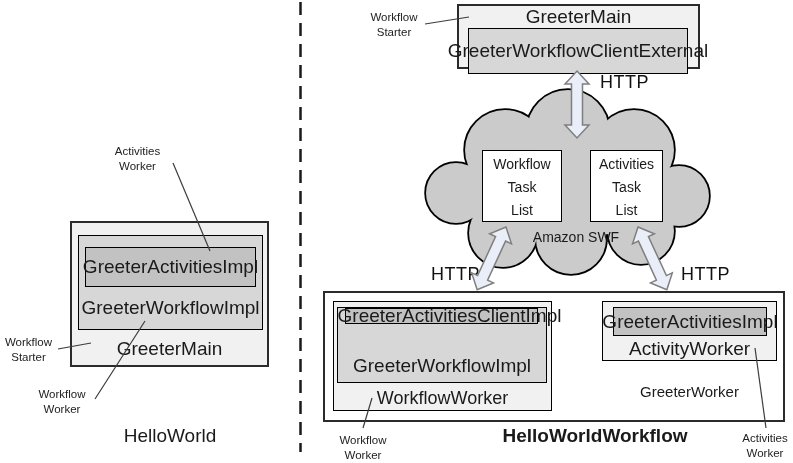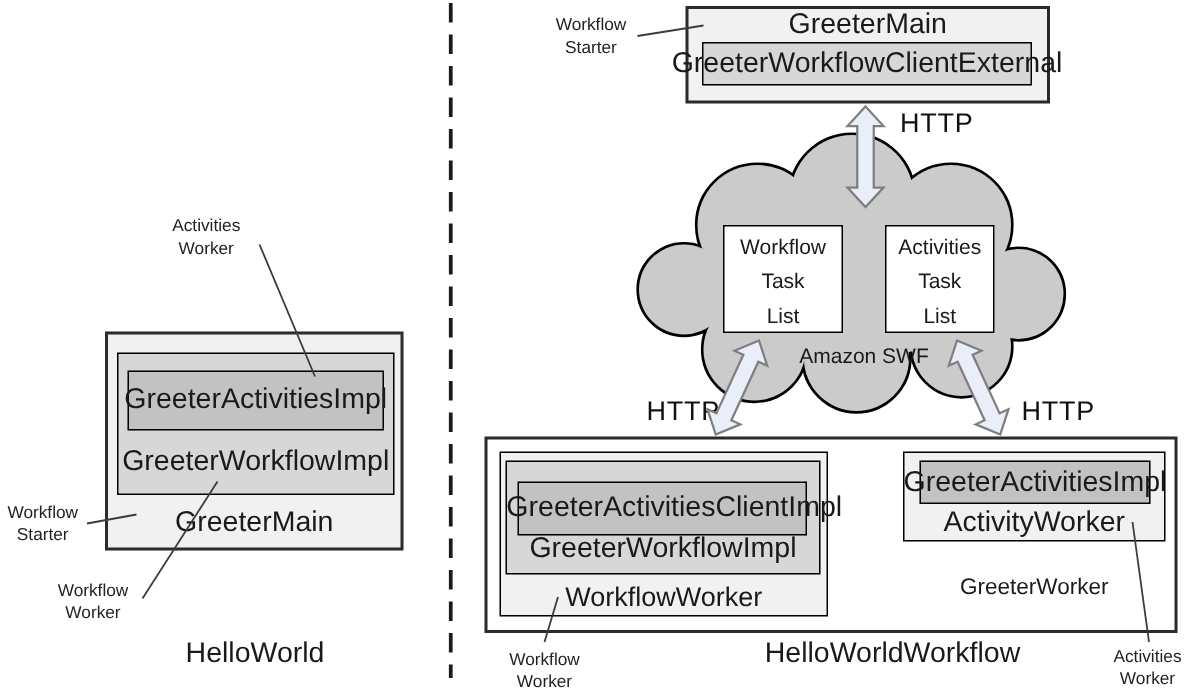--- a/index.html
+++ b/index.html
@@ -71,21 +71,21 @@
     <span>Starter</span>
   </div>
   <div class="abs ann" style="left:30px;top:387px;width:64px;">
     <span>Workflow</span>
     <span>Worker</span>
   </div>
   <div class="abs title" style="left:70px;top:425px;width:200px;">HelloWorld</div>
 
   <div class="abs outer-box" style="left:457px;top:4px;width:243px;height:65px;background:var(--box-light);"></div>
   <div class="abs box-label" style="left:457px;top:8px;width:243px;height:18px;">GreeterMain</div>
-  <div class="abs box box-label" style="left:468px;top:28px;width:220px;height:29px;background:var(--box-medium);">
+  <div class="abs box box-label" style="left:468px;top:28px;width:220px;height:46px;background:var(--box-medium);">
     <span>GreeterWorkflowClientExternal</span>
   </div>
   <div class="abs ann" style="left:363px;top:10px;width:62px;">
     <span>Workflow</span>
     <span>Starter</span>
   </div>
 
   <div class="abs box tasklines" style="left:482px;top:150px;width:80px;height:72px;background:#fff;">
     <span>Workflow</span>
     <span>Task</span>
@@ -99,42 +99,42 @@
   <div class="abs center-text" style="left:520px;top:229px;width:112px;font-size:14px;">Amazon SWF</div>
 
   <div class="abs http" style="left:600px;top:72px;">HTTP</div>
   <div class="abs http" style="left:431px;top:264px;">HTTP</div>
   <div class="abs http" style="left:681px;top:264px;">HTTP</div>
 
   <div class="abs outer-box" style="left:323px;top:291px;width:462px;height:131px;background:#fff;"></div>
 
   <div class="abs box" style="left:333px;top:301px;width:219px;height:110px;background:var(--box-light);"></div>
   <div class="abs box" style="left:337px;top:307px;width:210px;height:76px;background:var(--box-medium);"></div>
-  <div class="abs box box-label" style="left:345px;top:321px;width:193px;height:36px;background:var(--box-dark);padding-left:16px;">
+  <div class="abs box box-label" style="left:345px;top:308px;width:193px;height:16px;background:var(--box-dark);padding-left:16px;">
     <span>GreeterActivitiesClientImpl</span>
   </div>
   <div class="abs box-label" style="left:337px;top:356px;width:210px;height:20px;">GreeterWorkflowImpl</div>
   <div class="abs box-label" style="left:333px;top:388px;width:219px;height:20px;font-size:18px;">WorkflowWorker</div>
 
   <div class="abs box" style="left:602px;top:301px;width:175px;height:60px;background:var(--box-light);"></div>
   <div class="abs box box-label" style="left:613px;top:307px;width:154px;height:29px;background:var(--box-dark);">
     <span>GreeterActivitiesImpl</span>
   </div>
   <div class="abs box-label" style="left:602px;top:340px;width:175px;height:18px;">ActivityWorker</div>
   <div class="abs box-label" style="left:602px;top:381px;width:175px;height:20px;font-size:15px;">GreeterWorker</div>
 
   <div class="abs ann" style="left:330px;top:433px;width:66px;">
     <span>Workflow</span>
     <span>Worker</span>
   </div>
   <div class="abs ann" style="left:736px;top:431px;width:58px;">
     <span>Activities</span>
     <span>Worker</span>
   </div>
-  <div class="abs title" style="left:445px;top:425px;width:300px;">HelloWorldWorkflow</div>
+  <div class="abs title" style="left:445px;top:425px;width:300px;font-weight:bold;">HelloWorldWorkflow</div>
 
   <svg class="svg-layer" width="793" height="463">
     <line x1="300.5" y1="2" x2="300.5" y2="452" stroke="#1a1a1a" stroke-width="2.5" stroke-dasharray="13 8"></line>
 
     <g fill="var(--arrow-fill)" stroke="var(--arrow-stroke)" stroke-width="1.5" stroke-linejoin="miter">
       <path transform="translate(577,71)" d="M0 0 L12 13 L5.5 13 L5.5 54 L12 54 L0 67 L-12 54 L-5.5 54 L-5.5 13 L-12 13 Z"></path>
       <path transform="translate(506,227) rotate(24.7)" d="M0 0 L12 13 L5.5 13 L5.5 56 L12 56 L0 69 L-12 56 L-5.5 56 L-5.5 13 L-12 13 Z"></path>
       <path transform="translate(638,227) rotate(-24.7)" d="M0 0 L12 13 L5.5 13 L5.5 56 L12 56 L0 69 L-12 56 L-5.5 56 L-5.5 13 L-12 13 Z"></path>
     </g>
 

